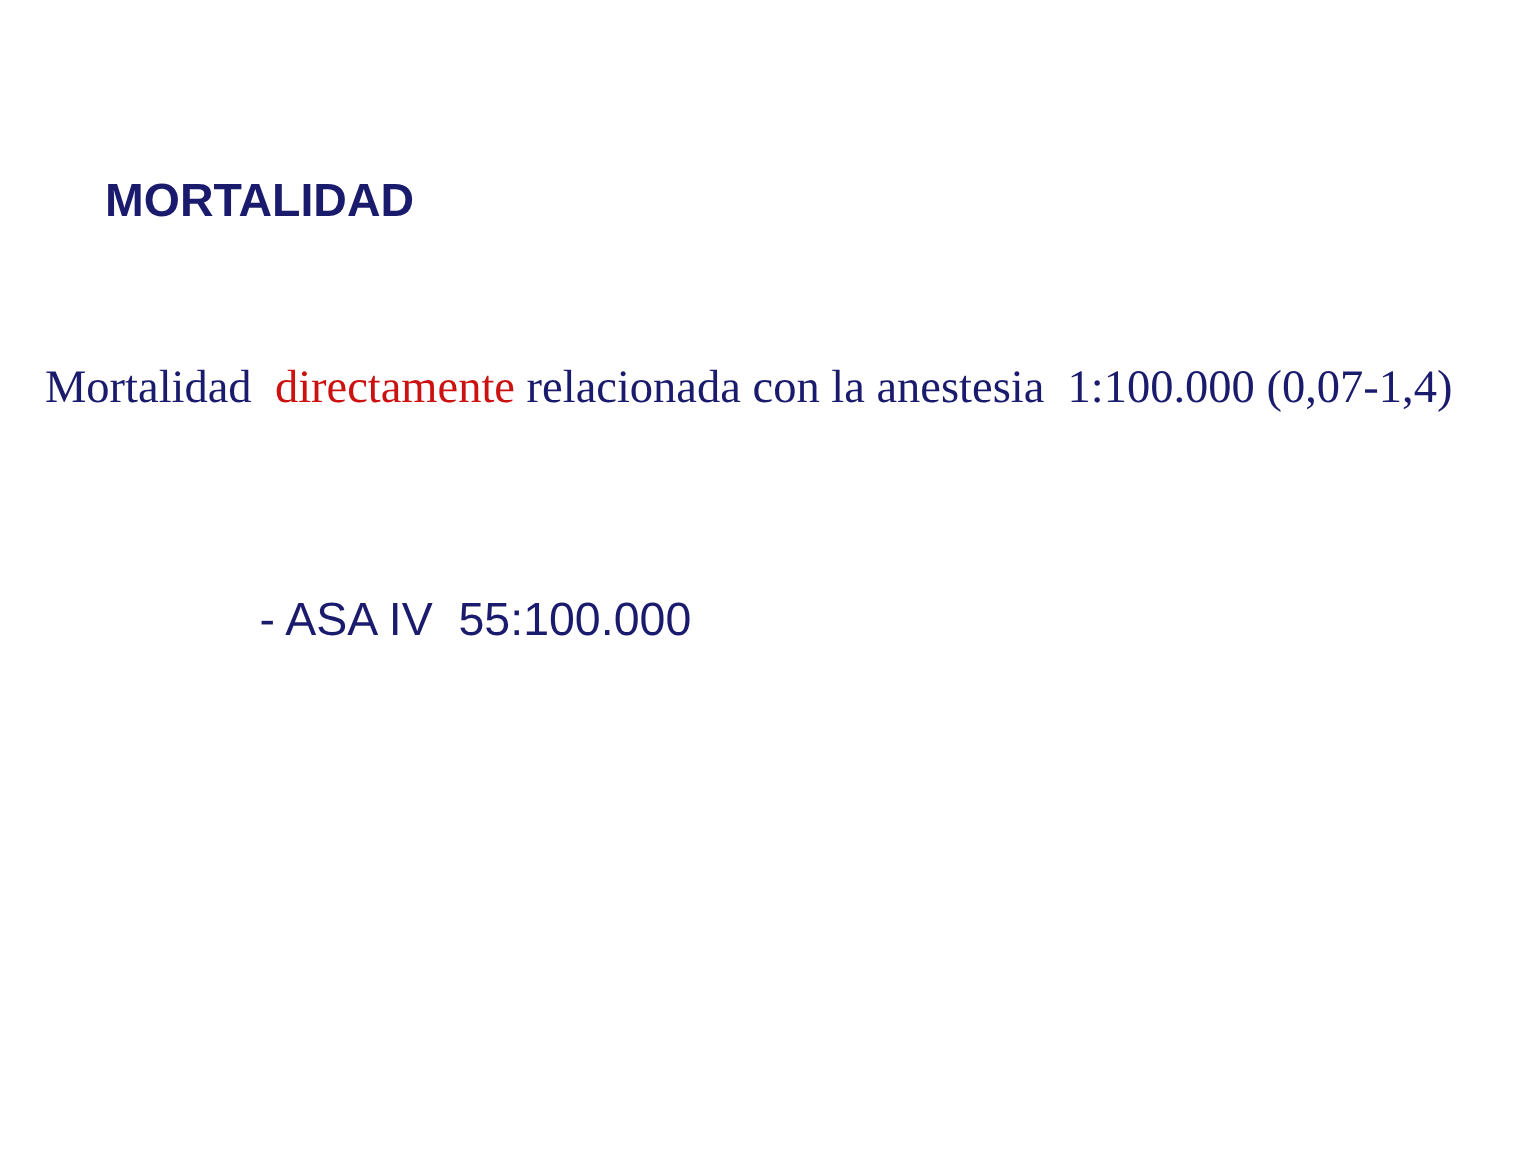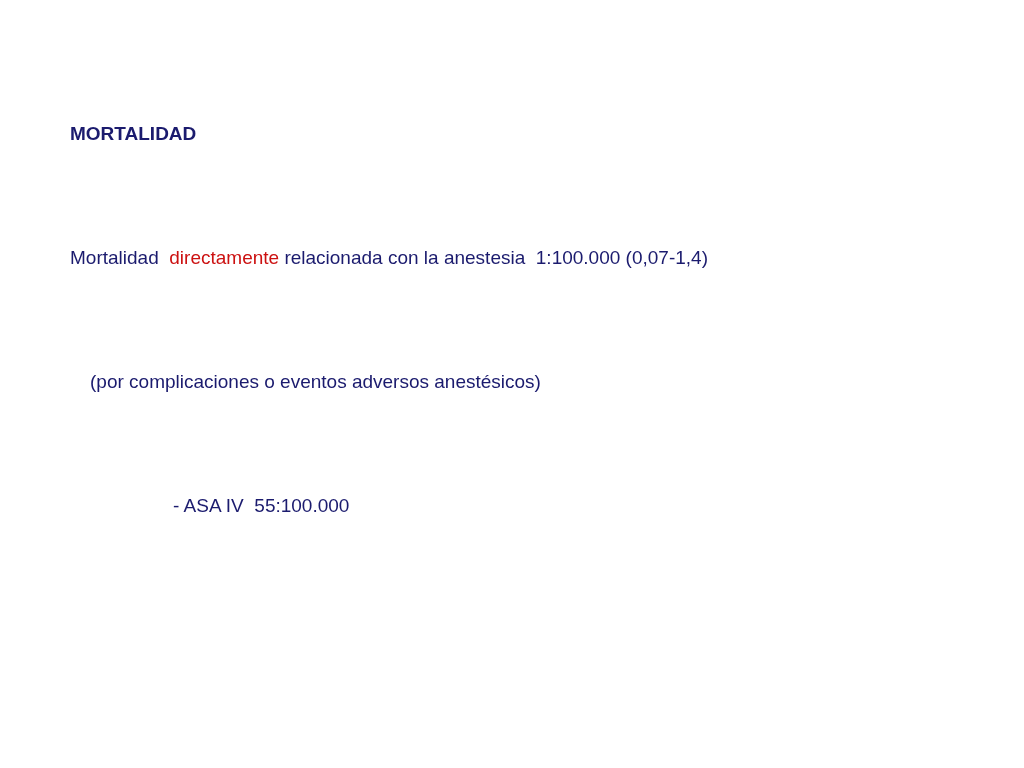--- a/index.html
+++ b/index.html
@@ -12,43 +12,42 @@
     height: 768px;
     overflow: hidden;
   }
   .slide {
     position: relative;
     box-sizing: border-box;
     width: 1024px;
     height: 768px;
     padding-top: 25px;
     font-family: "Liberation Sans", sans-serif;
-    font-size: 19px;
+    font-size: 31px;
     line-height: 31px;
     color: var(--text-color, #1B1B6E);
     white-space: pre-wrap;
   }
   .line       { min-height: 31px; }
   .title      { margin-left: 70px; font-weight: 700; }
-  .body       { margin-left: 70px; }
+  .body       { margin-left: 30px; font-family: Liberation Serif, serif; }
   .note       { margin-left: 90px; }
   .asa        { margin-left: 173px; }
   .blank      { height: 31px; }
   .red        { color: var(--highlight-color, #CC1111); }
 </style>
 </head>
 <body style="background: rgb(255, 255, 255);">
 
 <div class="slide">
 
   <div class="line title">MORTALIDAD</div>
 
   <div class="line body"><span>Mortalidad  </span><span class="red">directamente</span><span> relacionada con la anestesia  1:100.000 (0,07-1,4)</span></div>
 
-  <div class="line note">(por complicaciones o eventos adversos anestésicos)</div>
 
   <div class="line asa">- ASA IV  55:100.000</div>
 
   <div class="blank"></div>
 
   
 
   
 
   

